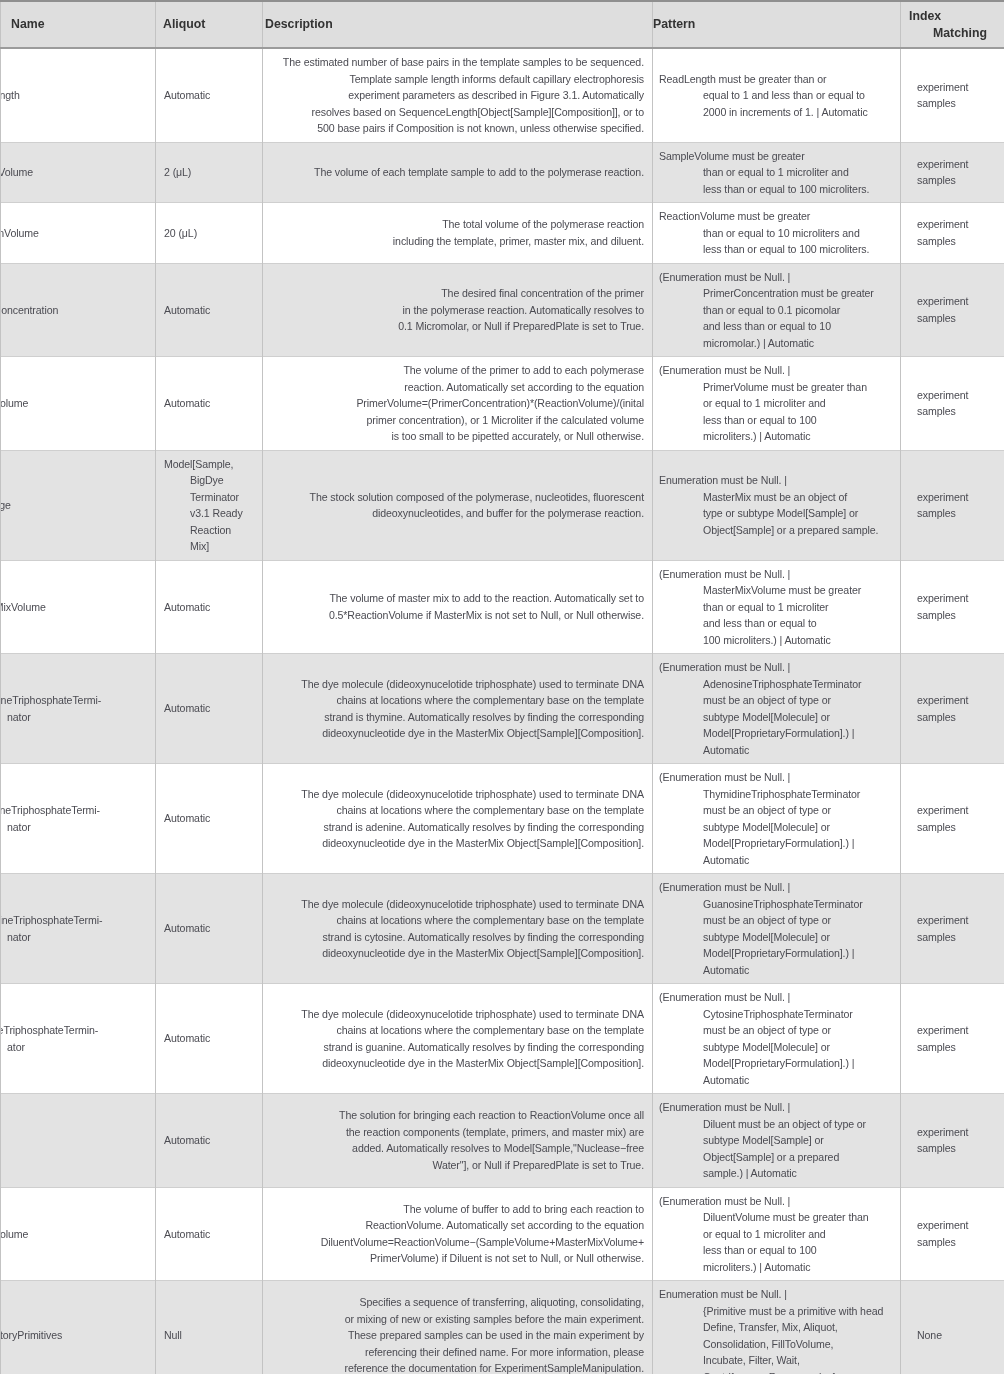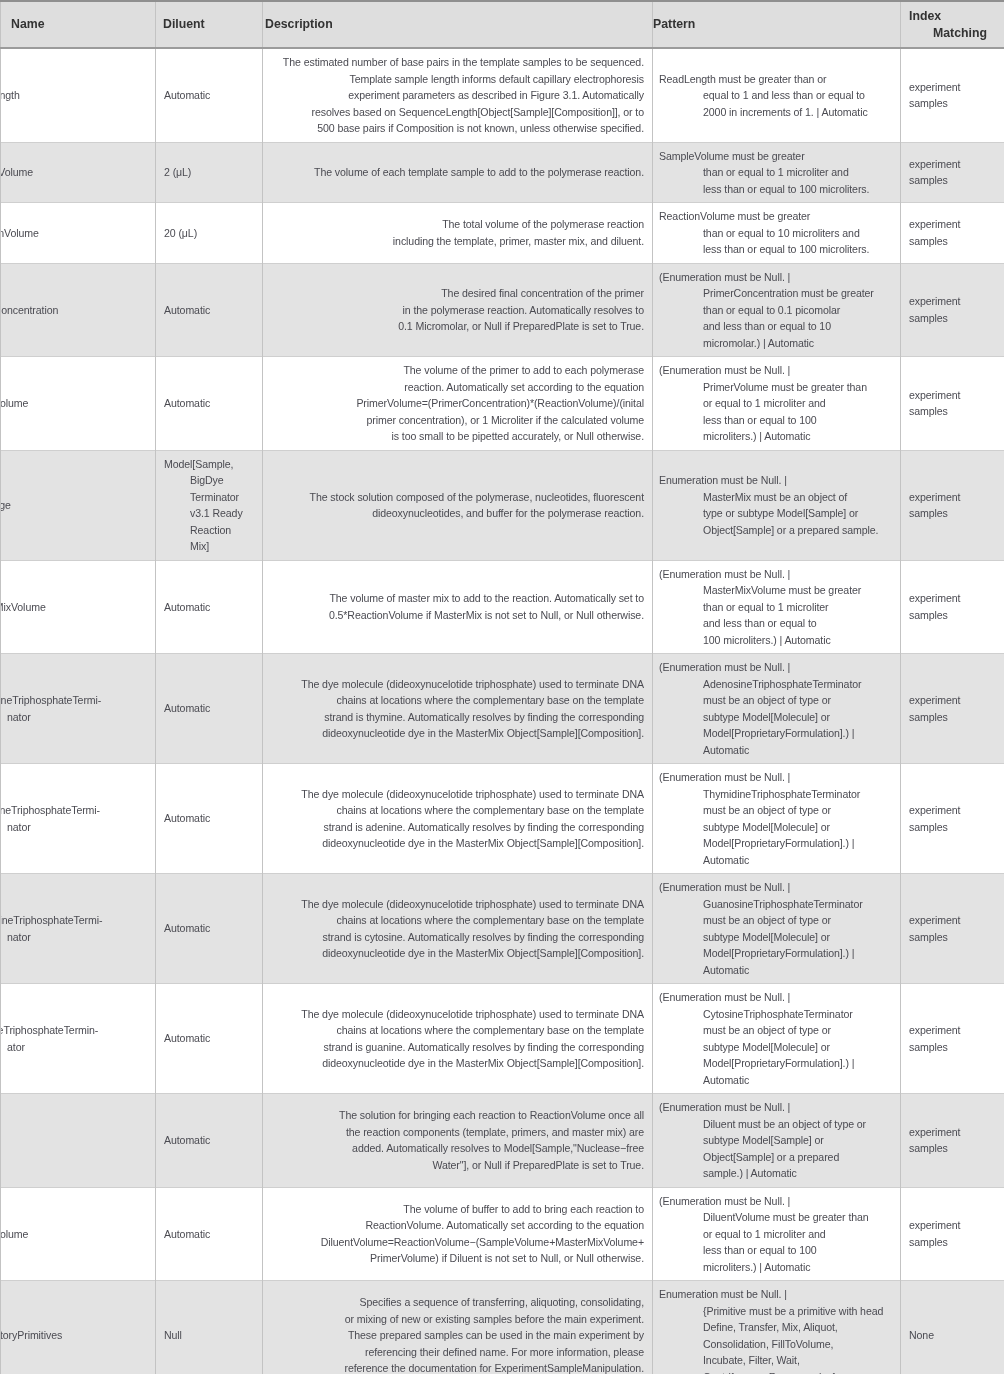--- a/index.html
+++ b/index.html
@@ -36,21 +36,21 @@
     color: #333333;
     text-align: left;
     vertical-align: middle;
     padding: 6px 8px;
   }
   
   td.cell-name        { text-indent: -44px; }
   td.cell-default     { padding-left: 34px; text-indent: -26px; }
   td.cell-description { padding-left: 28px; text-indent: -22px; padding-right: 8px; text-align: right; }
   td.cell-pattern     { padding-left: 50px; text-indent: -44px; }
-  td.cell-index       { padding-left: 8px; }
+  td.cell-index       { padding-left: 16px; }
   thead th.cell-name        { padding-left: 10px; margin-left: 40px; }
   thead th.cell-default     { padding-left: 7px; }
   thead th.cell-description { padding-left: 2px; }
   thead th.cell-pattern     { padding-left: 0; }
   thead th.cell-index       { padding-left: 32px; text-indent: -24px; margin-top: 8px; }
 </style>
 </head>
 <body>
 
 <div class="page">
@@ -58,21 +58,21 @@
     <colgroup>
       <col style="width:155px">
       <col style="width:107px">
       <col style="width:390px">
       <col style="width:248px">
       <col style="width:104px">
     </colgroup>
     <thead>
       <tr>
         <th class="cell-name">Name</th>
-        <th class="cell-default">Diluent</th>
+        <th class="cell-default">Aliquot</th>
         <th class="cell-description">Description</th>
         <th class="cell-pattern">Pattern</th>
         <th class="cell-index">Index
 Matching</th>
       </tr>
     </thead>
     <tbody>
         <tr>
           <td class="cell-name">ReadLength</td>
           <td class="cell-default">Automatic</td>

